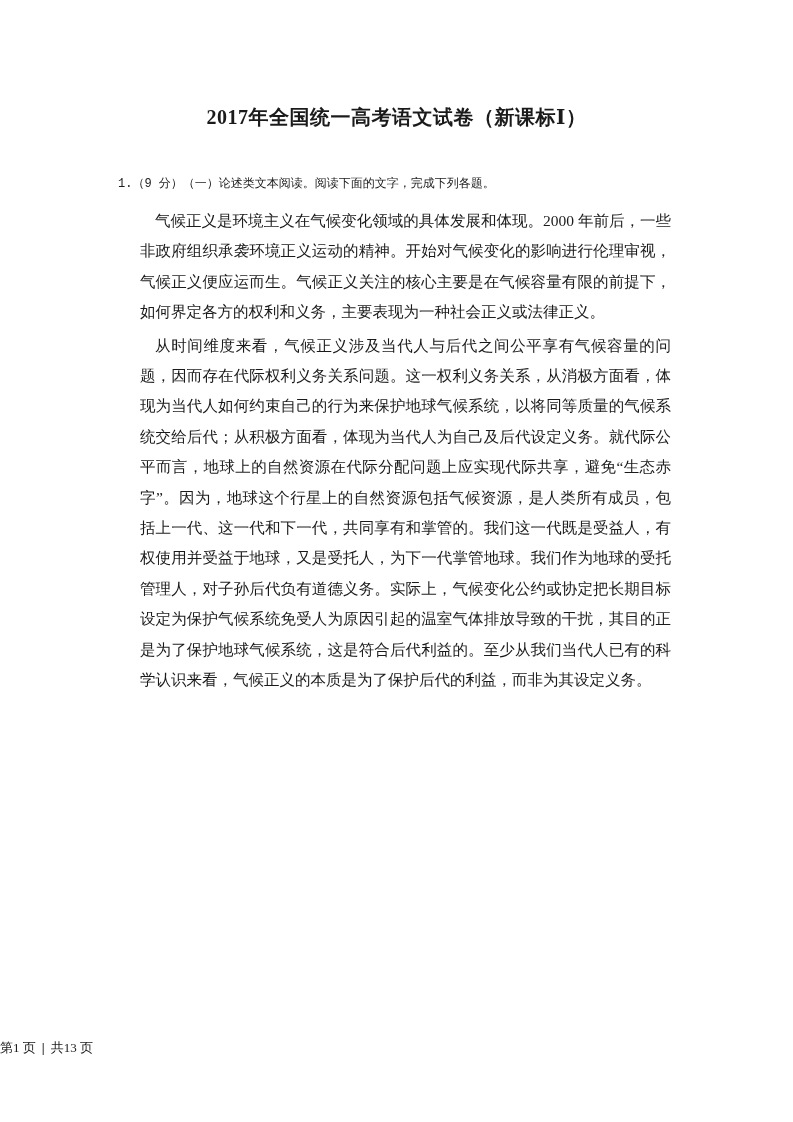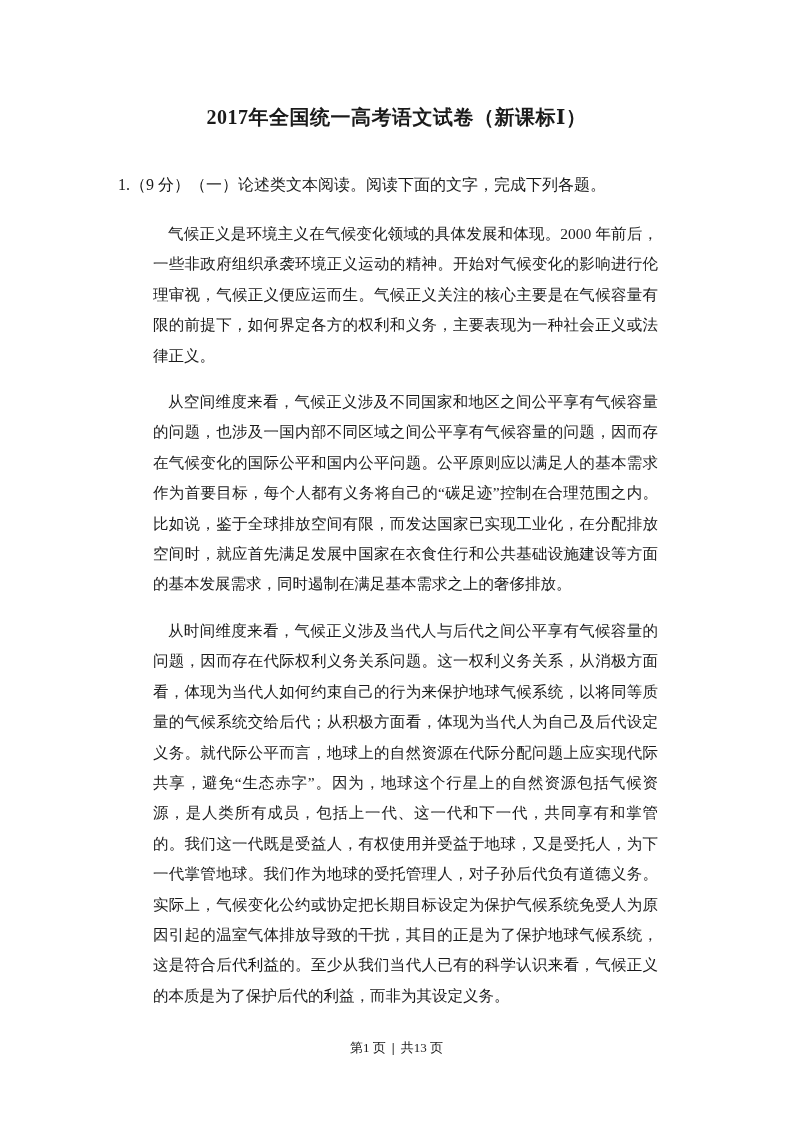--- a/index.html
+++ b/index.html
@@ -2,34 +2,33 @@
 <html><head>
 <meta charset="utf-8">
 <style>
   html, body { margin: 0; padding: 0; background: #ffffff; }
   body { width: 793px; height: 1122px; position: relative; overflow: hidden;
          font-family: "Liberation Serif", "DejaVu Serif", serif; color: #1a1a1a; }
   .page { position: absolute; left: 0; top: 0; width: 793px; height: 1122px; }
   .title { position: absolute; top: 104px; left: 0; width: 793px; text-align: center;
            font-size: 20px; font-weight: bold; letter-spacing: 0.5px; }
   .section { position: absolute; top: 144px; left: 118px; font-size: 16px; font-weight: bold; }
-  .question { position: absolute; top: 175px; left: 118px; font-size: 16px; }
+  .question { position: absolute; top: 175px; left: 118px; font-size: 12px; font-family: Liberation Mono, monospace; }
   .body { position: absolute; top: 203px; left: 137px; width: 537px; font-size: 15.5px;
           line-height: 30.4px; text-align: justify; }
-  .body p { margin: 16px; text-indent: 15px; text-align: justify; text-align-last: left; }
-  .footer { position: absolute; top: 1039px; left: 0; width: 793px; text-align: center; font-size: 13px; }
+  .body p { margin: 3px; text-indent: 15px; text-align: justify; text-align-last: left; }
+  .footer { position: absolute; top: 1039px; left: 0; width: 793px; text-align: left; font-size: 13px; }
   .footer .sep { font-weight: bold; margin: 0 6px; }
 </style>
 </head>
 <body>
 
 <div class="page">
   <div class="title">2017年全国统一高考语文试卷（新课标Ⅰ）</div>
   <div class="question">1.（9 分）（一）论述类文本阅读。阅读下面的文字，完成下列各题。</div>
   <div class="body">
     <p>气候正义是环境主义在气候变化领域的具体发展和体现。2000 年前后，一些非政府组织承袭环境正义运动的精神。开始对气候变化的影响进行伦理审视，气候正义便应运而生。气候正义关注的核心主要是在气候容量有限的前提下，如何界定各方的权利和义务，主要表现为一种社会正义或法律正义。</p>
-    <p>从空间维度来看，气候正义涉及不同国家和地区之间公平享有气候容量的问题，也涉及一国内部不同区域之间公平享有气候容量的问题，因而存在气候变化的国际公平和国内公平问题。公平原则应以满足人的基本需求作为首要目标，每个人都有义务将自己的“碳足迹”控制在合理范围之内。比如说，鉴于全球排放空间有限，而发达国家已实现工业化，在分配排放空间时，就应首先满足发展中国家在衣食住行和公共基础设施建设等方面的基本发展需求，同时遏制在满足基本需求之上的奢侈排放。</p>
     <p>从时间维度来看，气候正义涉及当代人与后代之间公平享有气候容量的问题，因而存在代际权利义务关系问题。这一权利义务关系，从消极方面看，体现为当代人如何约束自己的行为来保护地球气候系统，以将同等质量的气候系统交给后代；从积极方面看，体现为当代人为自己及后代设定义务。就代际公平而言，地球上的自然资源在代际分配问题上应实现代际共享，避免“生态赤字”。因为，地球这个行星上的自然资源包括气候资源，是人类所有成员，包括上一代、这一代和下一代，共同享有和掌管的。我们这一代既是受益人，有权使用并受益于地球，又是受托人，为下一代掌管地球。我们作为地球的受托管理人，对子孙后代负有道德义务。实际上，气候变化公约或协定把长期目标设定为保护气候系统免受人为原因引起的温室气体排放导致的干扰，其目的正是为了保护地球气候系统，这是符合后代利益的。至少从我们当代人已有的科学认识来看，气候正义的本质是为了保护后代的利益，而非为其设定义务。</p>
   </div>
   <div class="footer">
     <span>第1 页</span><span class="sep">|</span><span>共13 页</span>
   </div>
 </div>
 
 </body></html>

